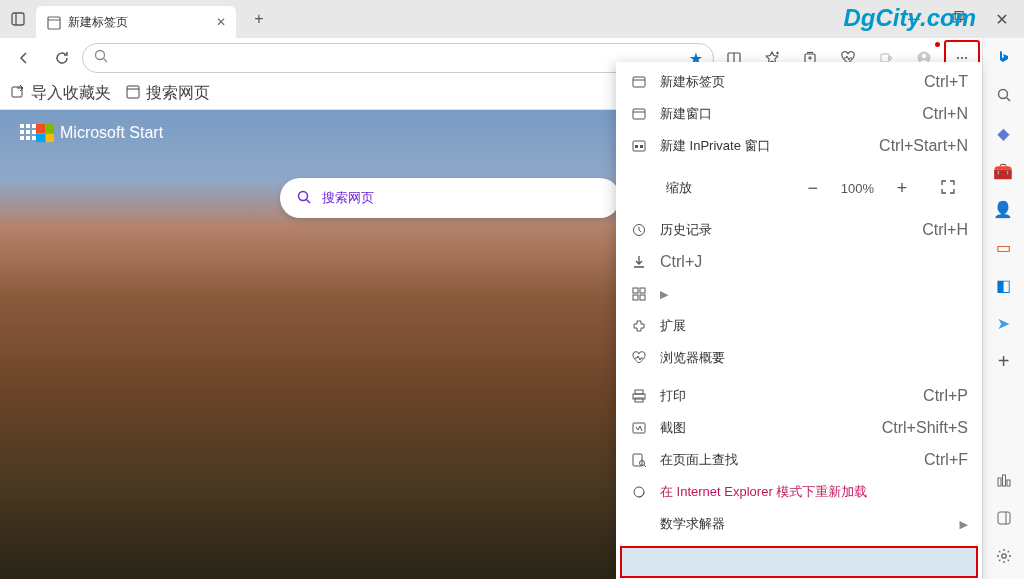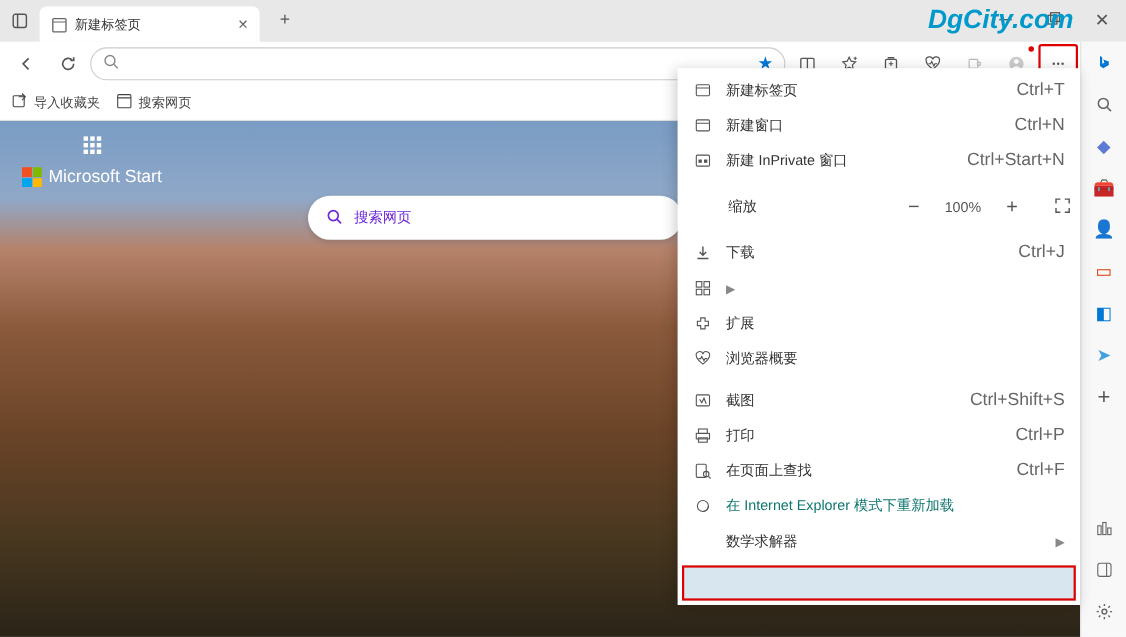--- a/index.html
+++ b/index.html
@@ -10,43 +10,43 @@
 .tab-icon{width:14px;height:14px;color:#666;}
 .newtab-btn{width:30px;height:30px;display:flex;align-items:center;justify-content:center;color:#555;margin-left:8px;font-size:16px;}
 .winctrl{margin-left:auto;display:flex;}
 .winctrl div{width:44px;height:38px;display:flex;align-items:center;justify-content:center;color:#555;}
 .toolbar{height:40px;background:#fff;display:flex;align-items:center;padding:0 6px;gap:2px;}
 .tbtn{width:36px;height:36px;display:flex;align-items:center;justify-content:center;color:#555;border-radius:4px;}
 .addrbar{flex:1;height:30px;border:1px solid #ccc;border-radius:15px;display:flex;align-items:center;padding:0 10px;gap:8px;background:#fff;}
 .addrbar input{border:none;outline:none;flex:1;font-size:13px;}
 .star{color:#0078d4;}
 .more-btn{border:2px solid #d00;border-radius:3px;}
-.bookmarks{height:32px;background:#fff;border-bottom:1px solid #e0e0e0;display:flex;align-items:center;padding:0 10px;gap:14px;font-size:12px;color:#444;}
+.bookmarks{height:32px;background:#fff;border-bottom:1px solid #e0e0e0;display:flex;align-items:center;padding:0 10px;gap:14px;font-size:16px;color:#444;}
 .bm-item{display:flex;align-items:center;gap:5px;}
 .content{position:relative;width:calc(100% - 42px);height:calc(100% - 110px);background:linear-gradient(180deg,#7a9cc4 0%,#8fa8c8 15%,#b5826a 25%,#8b5a3c 40%,#6b4428 60%,#4a3820 80%,#2a2418 100%);}
-.apps-grid{position:absolute;top:14px;left:20px;color:#fff;display:flex;align-items:center;gap:12px;flex-direction:column;}
+.apps-grid{position:absolute;top:14px;left:20px;color:#fff;display:flex;}
 .grid-icon{width:16px;height:16px;display:grid;grid-template-columns:repeat(3,4px);grid-template-rows:repeat(3,4px);gap:2px;}
 .grid-icon span{background:#fff;}
 .ms-logo{display:flex;align-items:center;gap:6px;font-size:16px;font-weight:500;}
 .ms-sq{width:18px;height:18px;display:grid;grid-template-columns:1fr 1fr;grid-template-rows:1fr 1fr;gap:1px;}
 .ms-sq span:nth-child(1){background:#f25022;}.ms-sq span:nth-child(2){background:#7fba00;}.ms-sq span:nth-child(3){background:#00a4ef;}.ms-sq span:nth-child(4){background:#ffb900;}
 .searchbox{position:absolute;top:68px;left:280px;width:340px;height:40px;background:#fff;border-radius:20px;display:flex;align-items:center;padding:0 16px;gap:10px;color:#6d28d9;font-size:13px;box-shadow:0 2px 6px rgba(0,0,0,0.15);}
 .sidebar{position:absolute;right:0;top:38px;width:42px;height:calc(100% - 38px);background:#f8f8f8;border-left:1px solid #e0e0e0;display:flex;flex-direction:column;align-items:center;padding-top:8px;gap:16px;}
 .sb-icon{width:22px;height:22px;display:flex;align-items:center;justify-content:center;color:#666;font-size:16px;}
 .sb-icon.blue{color:#0078d4;}
 .sidebar-bottom{margin-top:auto;padding-bottom:12px;display:flex;flex-direction:column;gap:16px;align-items:center;}
 .menu{position:absolute;right:42px;top:62px;width:366px;background:#fff;box-shadow:-2px 2px 12px rgba(0,0,0,0.2);font-size:13px;color:#333;padding:4px 0;}
 .menu-item{height:32px;display:flex;align-items:center;padding:0 14px;gap:12px;}
 .menu-item.highlighted{background:#d8e6f0;border:2px solid #d00;margin:0 4px;}
 .menu-icon{width:18px;color:#555;display:flex;align-items:center;justify-content:center;}
 .menu-label{flex:1;}
 .menu-shortcut{color:#666;font-size:16px;}
 .menu-sep{height:6px;}
-.menu-disabled{color:#0f766e;align-items:center;}
-.zoom-item{height:40px;display:flex;align-items:center;padding:0 8px;gap:20px;}
+.menu-disabled{color:#be185d;align-items:center;}
+.zoom-item{height:40px;display:flex;align-items:center;padding:0 26px;gap:6px;}
 .zoom-ctrl{display:flex;align-items:center;gap:18px;color:#555;}
 .zoom-btn{width:20px;height:20px;display:flex;align-items:center;justify-content:center;font-size:18px;}
 .chev{color:#888;font-size:11px;}
 .watermark{position:absolute;top:4px;right:48px;color:#0099cc;font-size:24px;font-weight:bold;font-style:italic;z-index:100;}
 .profile-dot{position:relative;}
 .profile-dot::after{content:"";position:absolute;top:2px;right:2px;width:5px;height:5px;background:#d00;border-radius:50%;}
 svg{width:16px;height:16px;}
 </style>
 </head>
 <body>
@@ -289,24 +289,33 @@
         <span class="zoom-btn">+</span>
         <span style="margin-left:10px"><svg viewBox="0 0 16 16">
             <path d="M2 6V2h4M14 10v4h-4M10 2h4v4M6 14H2v-4" fill="none" stroke="currentColor" stroke-width="1.3"></path>
           </svg></span>
       </div>
     </div>
   <div class="menu-sep"></div>
   <div class="menu-item">
       <span class="menu-icon">
         <svg viewBox="0 0 16 16">
+          <circle cx="8" cy="8" r="5.5" fill="none" stroke="currentColor"></circle>
+          <path d="M8 5v3l2 2" fill="none" stroke="currentColor"></path>
+        </svg>
+      </span>
+      <span class="menu-label">历史记录</span>
+      <span class="menu-shortcut">Ctrl+H</span>
+    </div>
+  <div class="menu-item">
+      <span class="menu-icon">
+        <svg viewBox="0 0 16 16">
           <path d="M8 2v8M5 7l3 3 3-3M3 13h10" fill="none" stroke="currentColor" stroke-width="1.3"></path>
         </svg>
       </span>
-      <span class="menu-label">下载</span>
       <span class="menu-shortcut">Ctrl+J</span>
     </div>
   <div class="menu-item">
       <span class="menu-icon">
         <svg viewBox="0 0 16 16">
           <rect x="2" y="2" width="5" height="5" fill="none" stroke="currentColor"></rect>
           <rect x="9" y="2" width="5" height="5" fill="none" stroke="currentColor"></rect>
           <rect x="2" y="9" width="5" height="5" fill="none" stroke="currentColor"></rect>
           <rect x="9" y="9" width="5" height="5" fill="none" stroke="currentColor"></rect>
         </svg>
@@ -327,41 +336,41 @@
           <path d="M8 13C4 10 2 7.5 2 5.5A2.5 2.5 0 0 1 8 4a2.5 2.5 0 0 1 6 1.5C14 7.5 12 10 8 13z" fill="none" stroke="currentColor"></path>
           <path d="M4 8h2l1-2 2 4 1-2h2" fill="none" stroke="currentColor"></path>
         </svg>
       </span>
       <span class="menu-label">浏览器概要</span>
     </div>
   <div class="menu-sep"></div>
   <div class="menu-item">
       <span class="menu-icon">
         <svg viewBox="0 0 16 16">
-          <rect x="2" y="3" width="12" height="10" fill="none" stroke="currentColor" rx="1"></rect>
-          <path d="M5 7l2 3 2-4 2 5" fill="none" stroke="currentColor"></path>
-        </svg>
-      </span>
-      <span class="menu-label">截图</span>
-      <span class="menu-shortcut">Ctrl+Shift+S</span>
-    </div>
-  <div class="menu-item">
-      <span class="menu-icon">
-        <svg viewBox="0 0 16 16">
           <rect x="4" y="2" width="8" height="4" fill="none" stroke="currentColor"></rect>
           <rect x="2" y="6" width="12" height="5" fill="none" stroke="currentColor"></rect>
           <rect x="4" y="10" width="8" height="4" fill="none" stroke="currentColor"></rect>
         </svg>
       </span>
       <span class="menu-label">打印</span>
       <span class="menu-shortcut">Ctrl+P</span>
     </div>
   <div class="menu-item">
       <span class="menu-icon">
         <svg viewBox="0 0 16 16">
+          <rect x="2" y="3" width="12" height="10" fill="none" stroke="currentColor" rx="1"></rect>
+          <path d="M5 7l2 3 2-4 2 5" fill="none" stroke="currentColor"></path>
+        </svg>
+      </span>
+      <span class="menu-label">截图</span>
+      <span class="menu-shortcut">Ctrl+Shift+S</span>
+    </div>
+  <div class="menu-item">
+      <span class="menu-icon">
+        <svg viewBox="0 0 16 16">
           <rect x="2" y="2" width="9" height="12" fill="none" stroke="currentColor" rx="1"></rect>
           <circle cx="11" cy="11" r="2.5" fill="none" stroke="currentColor"></circle>
           <line x1="13" y1="13" x2="15" y2="15" stroke="currentColor"></line>
         </svg>
       </span>
       <span class="menu-label">在页面上查找</span>
       <span class="menu-shortcut">Ctrl+F</span>
     </div>
   <div class="menu-item menu-disabled">
       <span class="menu-icon">

